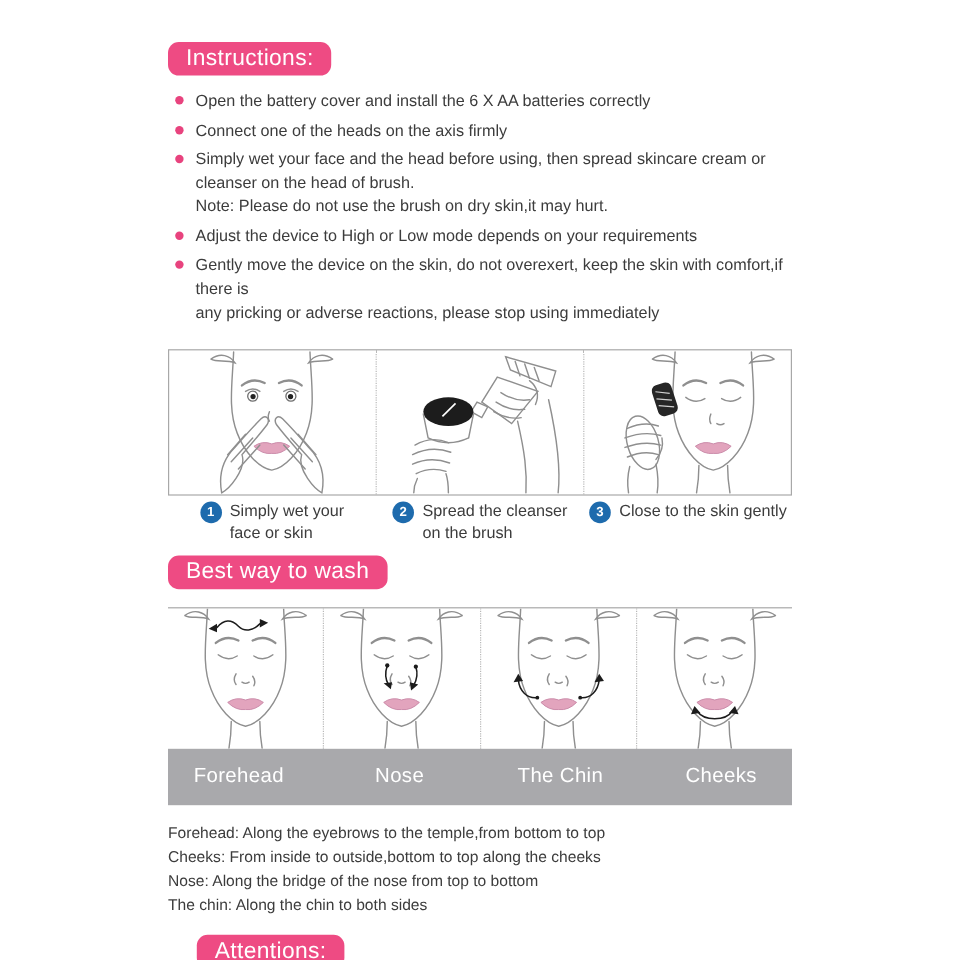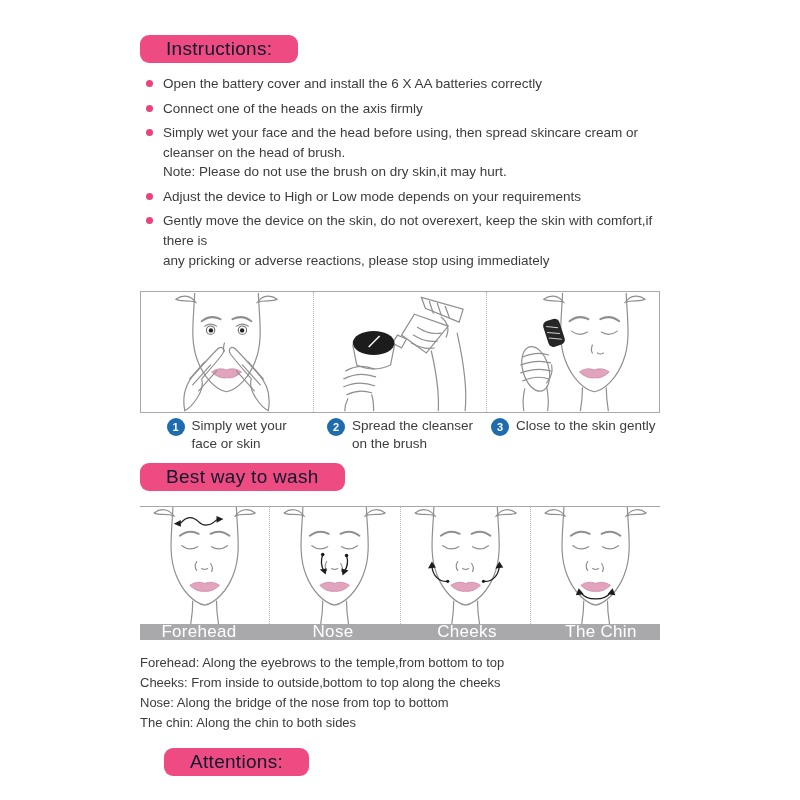--- a/index.html
+++ b/index.html
@@ -4,22 +4,22 @@
 <style>
   html,body{margin:0;padding:0;}
   body{
     width:800px;height:800px;background:#ffffff;
     font-family:"Liberation Sans",sans-serif;color:#3c3c3c;
     position:relative;overflow:hidden;
   }
   .page{width:520px;margin:0 auto;padding-top:35px;}
 
   .pill{
-    display:inline-block;background:#ee4b83;color:#0f172a;
-    font-size:19px;line-height:20px;padding:4px 26px;border-radius:9px;
+    display:inline-block;background:#ee4b83;color:#ffffff;
+    font-size:19px;line-height:20px;padding:4px 15px;border-radius:9px;
     letter-spacing:.3px;
   }
 
   
   .bullets{margin:11px 0 0 0;padding:0;list-style:none;}
   .bullets li{
     position:relative;padding-left:23px;font-size:13.5px;line-height:1.45;
     margin-bottom:5px;white-space:pre-line;
   }
   .dot{
@@ -42,21 +42,21 @@
     flex:none;margin-top:1px;
   }
 
   .head2{margin-top:9px;}
 
   
   .wash-strip{display:flex;border-top:1px solid #a8a8a8;margin-top:15px;}
   .wash-panel{flex:1;height:117px;overflow:hidden;}
   .wash-panel + .wash-panel{border-left:1px dotted #b9b9b9;}
   .wash-panel svg{display:block;width:100%;height:100%;}
-  .zone-bar{display:flex;background:#a9a9ac;height:16px;gap:16px;}
+  .zone-bar{display:flex;background:#a9a9ac;height:47px;gap:16px;}
   .zone{flex:1;color:#fff;font-size:17px;display:flex;align-items:center;justify-content:center;letter-spacing:.3px;}
 
   .wash-desc{margin-top:13px;font-size:13px;line-height:1.55;}
   .wash-desc div{white-space:pre-line;}
 
   .head3{margin-top:15px;margin-left:24px;}
 
   
   .line{stroke:#8f8f8f;stroke-width:1.2;fill:none;stroke-linecap:round;}
   .brow{stroke:#8f8f8f;stroke-width:2;fill:none;stroke-linecap:round;}
@@ -251,22 +251,22 @@
         <polygon class="ah" points="48,82 45,89 53,88"></polygon>
         <polygon class="ah" points="82,82 77,88 85,89"></polygon>
       </svg>
     </div>
   </div>
 
   
   <div class="zone-bar">
     <div class="zone">Forehead</div>
     <div class="zone">Nose</div>
+    <div class="zone">The Chin</div>
     <div class="zone">Cheeks</div>
-    <div class="zone">The Chin</div>
   </div>
 
   
   <div class="wash-desc">
     <div>Forehead: Along the eyebrows to the temple,from bottom to top</div>
     <div>Cheeks: From inside to outside,bottom to top along the cheeks</div>
     <div>Nose: Along the bridge of the nose from top to bottom</div>
     <div>The chin: Along the chin to both sides</div>
   </div>
 

